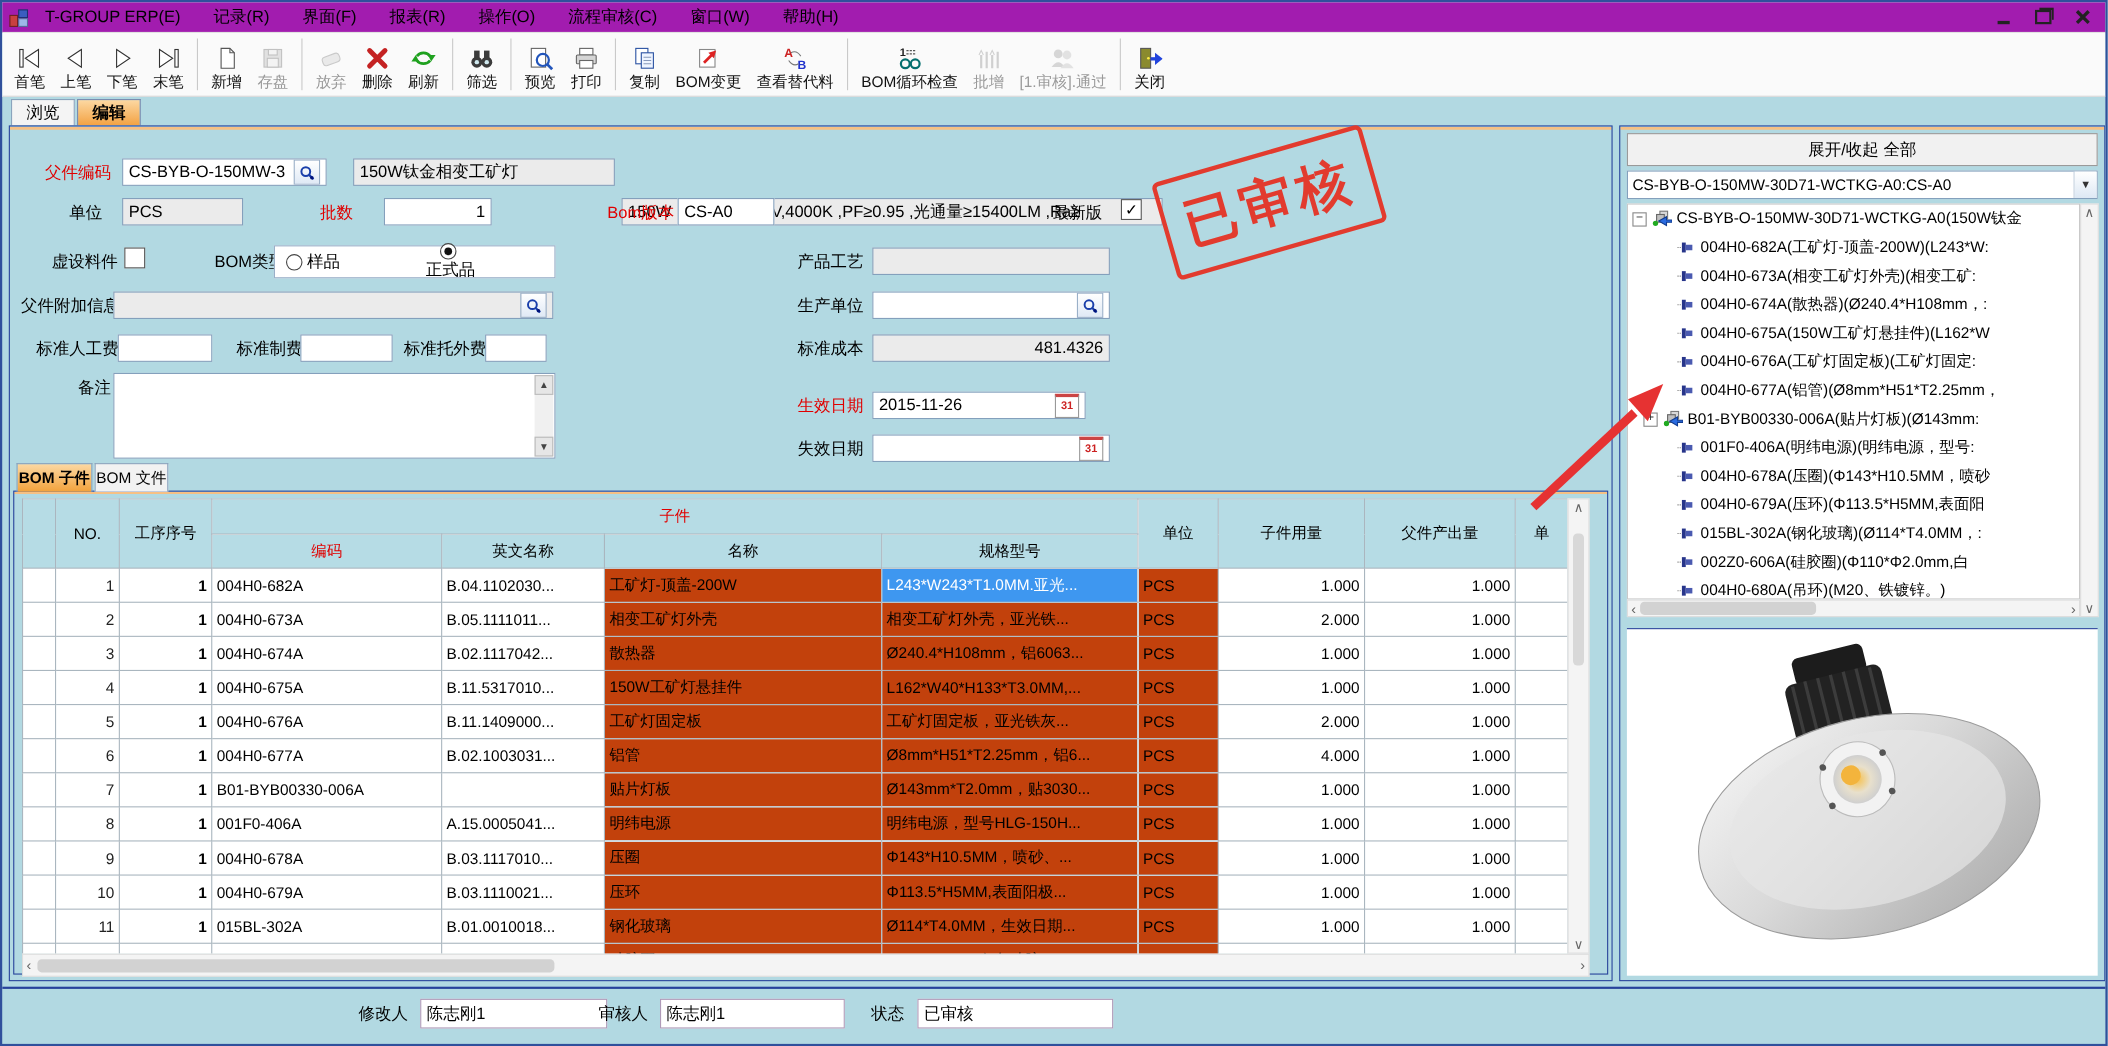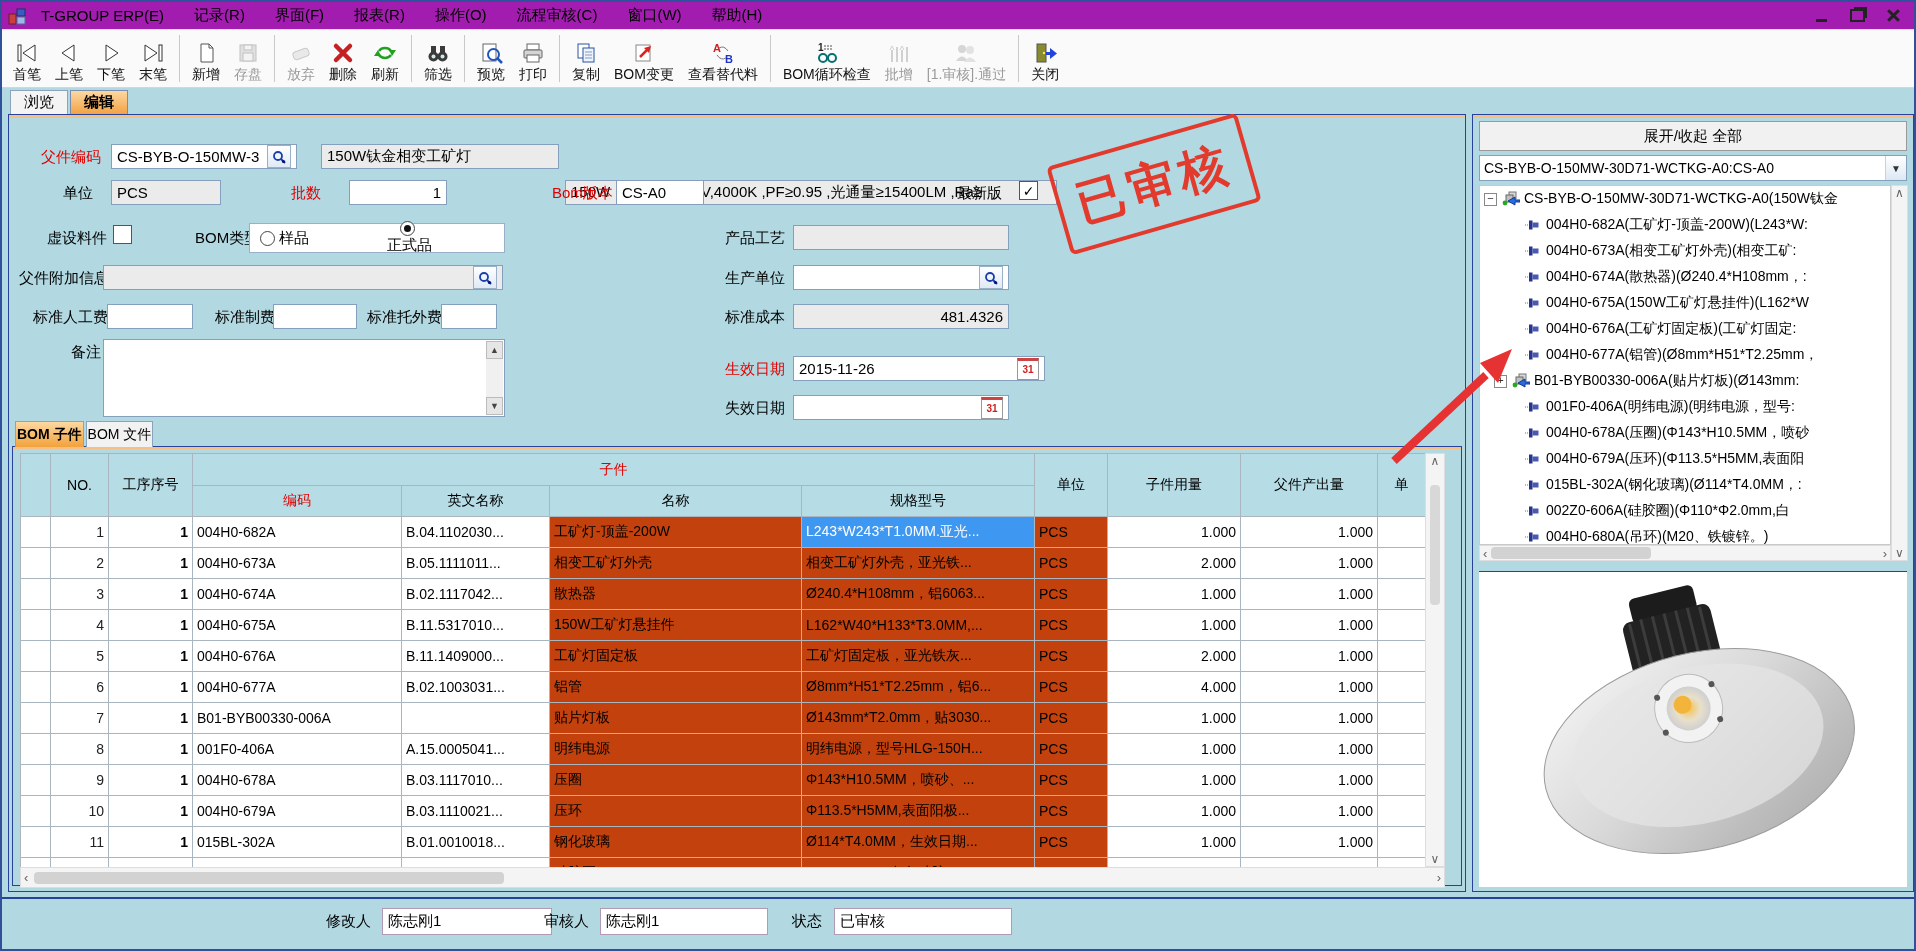--- a/index.html
+++ b/index.html
@@ -454,21 +454,21 @@
   <span class="lbl" style="left:62px;top:228px;">备注</span>
   <div class="remark" style="left:94px;top:224px;width:400px;height:76px;">
     <span></span>
     <span class="mscroll">
       <span class="marr">▲</span>
       <span class="marr">▼</span>
     </span>
   </div>
 
   <span class="lbl red" style="left:716px;top:245px;">生效日期</span>
-  <div class="fld" style="left:784px;top:241px;width:252px;">
+  <div class="fld" style="left:784px;top:241px;width:194px;">
     <span>2015-11-26</span>
     <span class="cal">
         <span>31</span>
       </span>
   </div>
   <span class="lbl" style="left:716px;top:284px;">失效日期</span>
   <div class="fld" style="left:784px;top:280px;width:216px;">
     <span></span>
     <span class="cal">
         <span>31</span>

